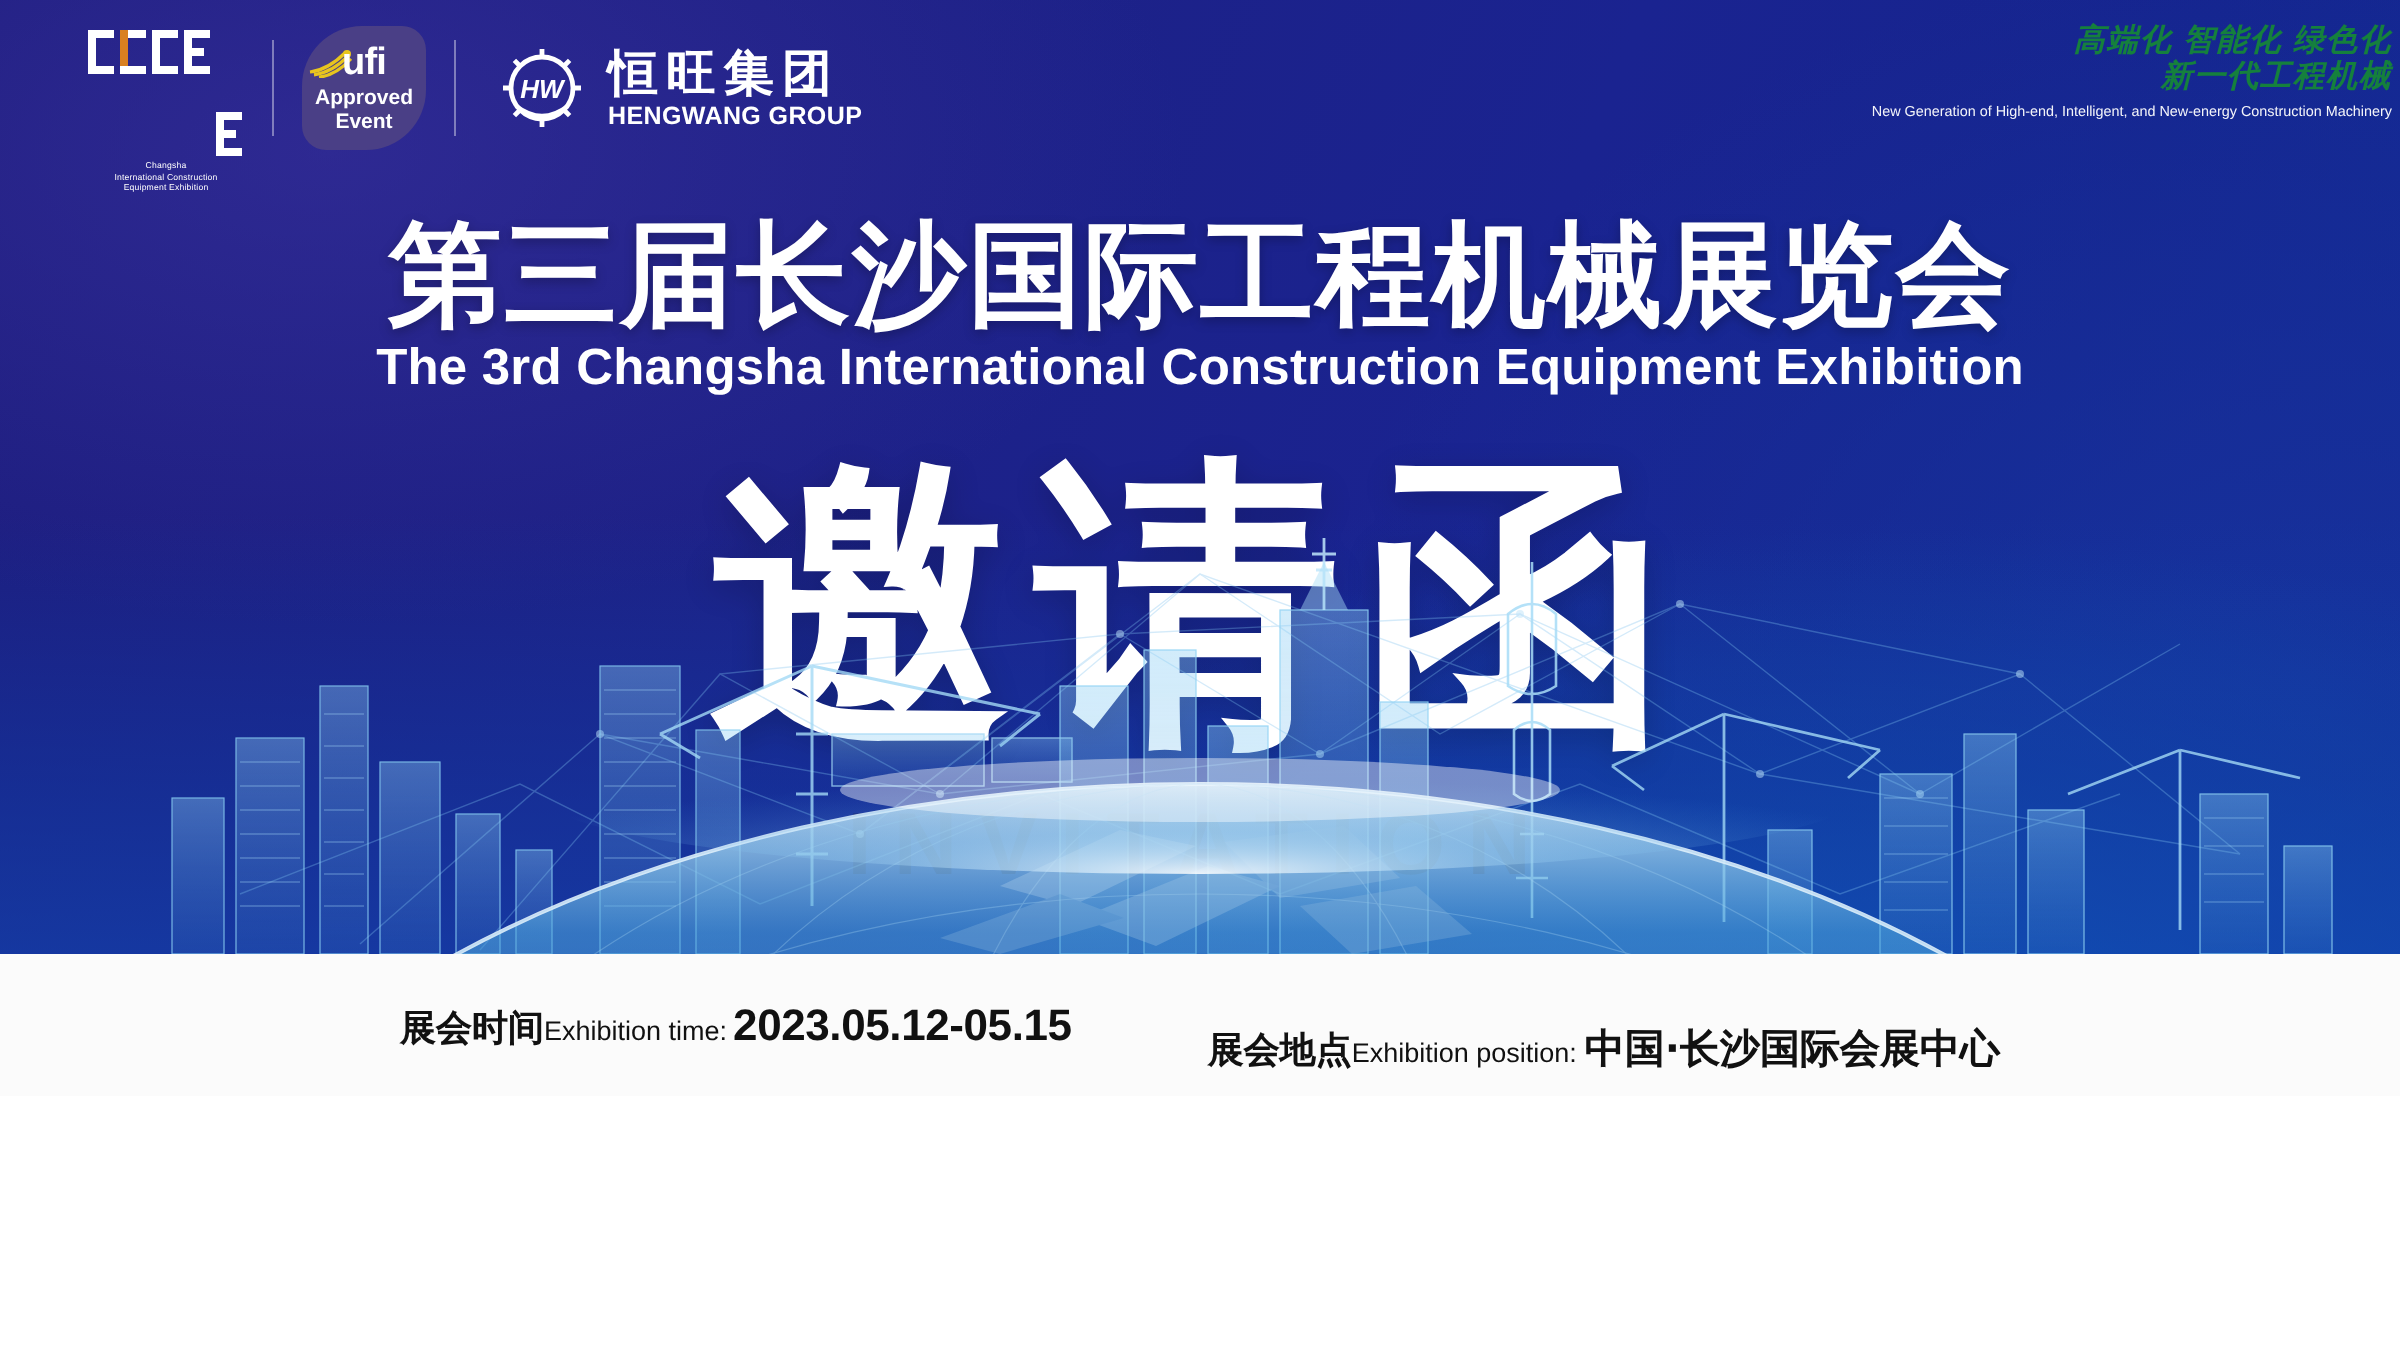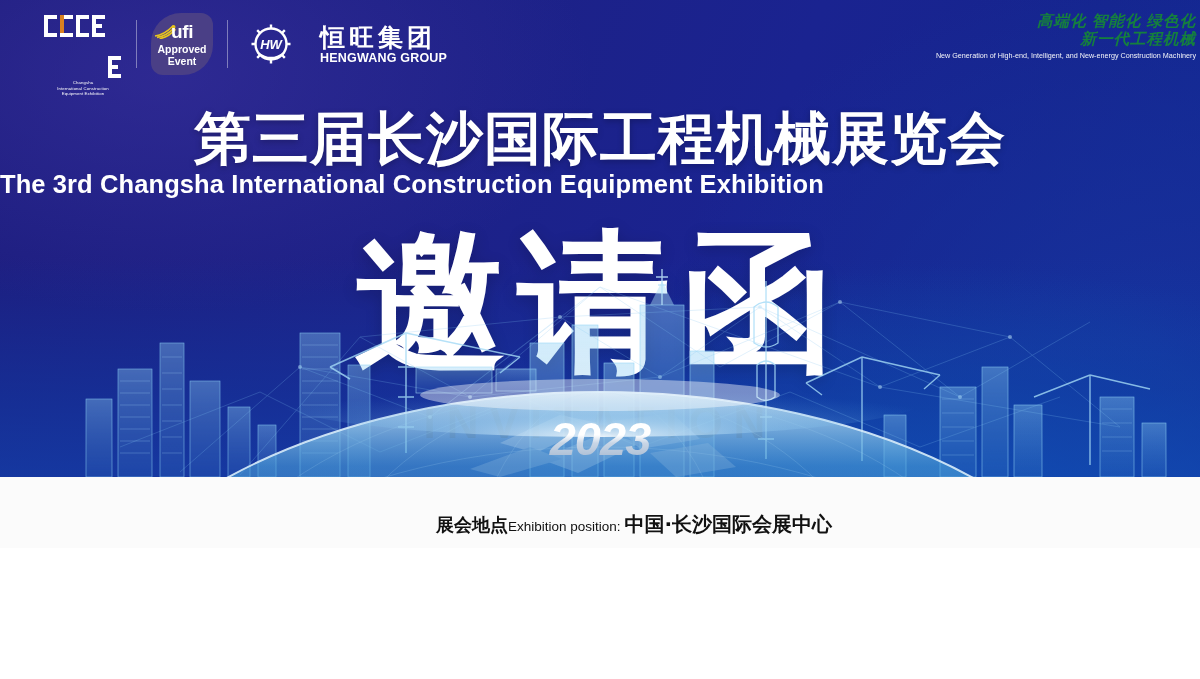--- a/index.html
+++ b/index.html
@@ -55,41 +55,41 @@
     border-radius:30px 12px 30px 12px;
   }
   .ufi-txt { position:absolute; inset:0; color:#fff; text-align:center; }
   .ufi-word { position:absolute; left:20px; top:9px; font-size:19px; font-weight:700; letter-spacing:-.4px; line-height:19px; }
   .ufi-swoosh { position:absolute; left:3px; top:12px; width:22px; height:14px; }
   .ufi-sub1 { position:absolute; left:0; right:0; top:30px; font-size:10.5px; font-weight:600; line-height:12px; }
   .ufi-sub2 { position:absolute; left:0; right:0; top:42px; font-size:10.5px; font-weight:600; line-height:12px; }
 
   .hw { display:flex; align-items:center; margin-left:4px; }
   .hw-gear { width:50px; height:50px; }
-  .hw-txt { margin-left:24px; }
+  .hw-txt { margin-left:8px; }
   .hw-cn { color:#fff; font-size:25px; font-weight:800; letter-spacing:4px; line-height:26px;
            font-family:"Liberation Sans", sans-serif; }
   .hw-en { color:#fff; font-size:12.5px; font-weight:700; letter-spacing:.2px; line-height:14px; margin-top:1px; }
 
   
   .slogan { position:absolute; right:4px; top:12px; text-align:right; }
   .slogan-l1, .slogan-l2 {
     color:#15803d; font-weight:800; font-style:italic; font-size:15.5px; line-height:18px;
     letter-spacing:1px; white-space:nowrap;
   }
   .slogan-en { color:#fff; font-size:7.2px; line-height:11px; margin-top:2px; white-space:nowrap; opacity:.95; }
 
   
   .title-cn {
     position:absolute; left:0; right:0; top:106px; text-align:center;
     color:#fff; font-size:57px; font-weight:900; letter-spacing:1px; line-height:64px;
     text-shadow:0 2px 6px rgba(0,0,0,.25);
   }
   .title-en {
-    position:absolute; left:0; right:0; top:170px; 
+    position:absolute; left:0; right:0; top:170px; text-align:center;
     color:#fff; font-size:25.5px; font-weight:700; letter-spacing:.1px; line-height:28px;
   }
 
   
   .invite-wrap { position:absolute; left:0; right:0; top:218px; text-align:center; }
   .invite-cn {
     display:inline-block;
     color:#fff; font-size:152px; font-weight:700; letter-spacing:12px; line-height:170px;
     font-family:"DejaVu Sans", sans-serif;
     text-shadow:0 4px 16px rgba(0,0,0,.18);
@@ -344,23 +344,27 @@
           <path d="M650 206 L708 196 L736 220 L676 230 Z" fill="#8fbade"></path>
           <path d="M470 222 L530 200 L562 212 L500 230 Z" fill="#8fbade"></path>
         </g>
 
         <ellipse cx="600" cy="150" rx="330" ry="40" fill="url(#flare)"></ellipse>
         <ellipse cx="600" cy="148" rx="180" ry="16" fill="#ffffff" opacity=".42"></ellipse>
       </g>
     </svg>
   </div>
 
-  <div class="year">2023</div>
 
   <div class="footer">
+    <div class="f-item">
+      <span class="f-cn">展会时间</span>
+      <span class="f-en">Exhibition time:</span>
+      <span class="f-val">2023.05.12-05.15</span>
+    </div>
     <div class="f-gap"></div>
     <div class="f-gap"></div>
     <div class="f-item">
       <span class="f-cn">展会地点</span>
       <span class="f-en">Exhibition position:</span>
       <span class="f-val-cn">中国·长沙国际会展中心</span>
     </div>
   </div>
 
 </div>

